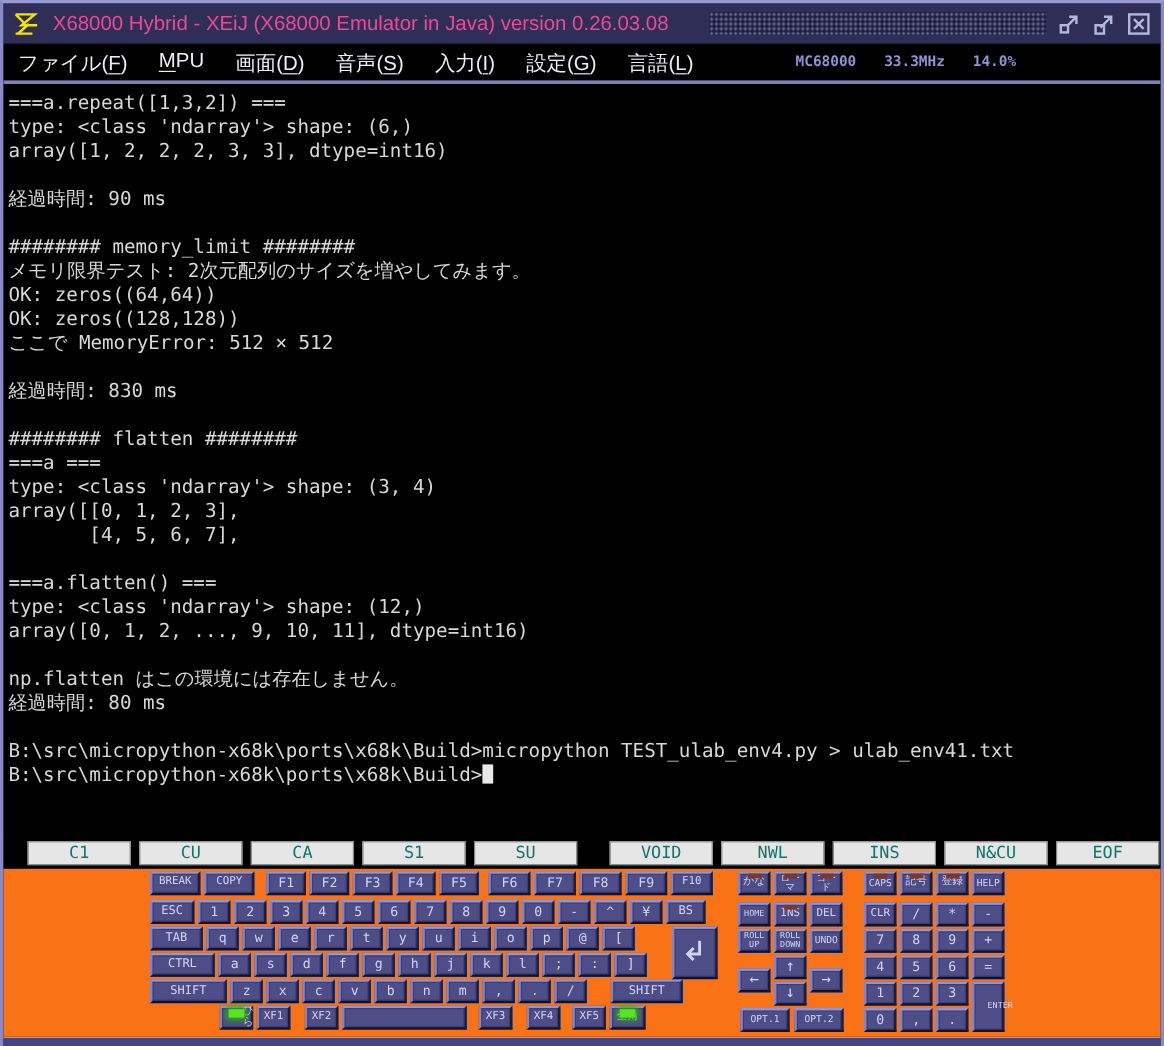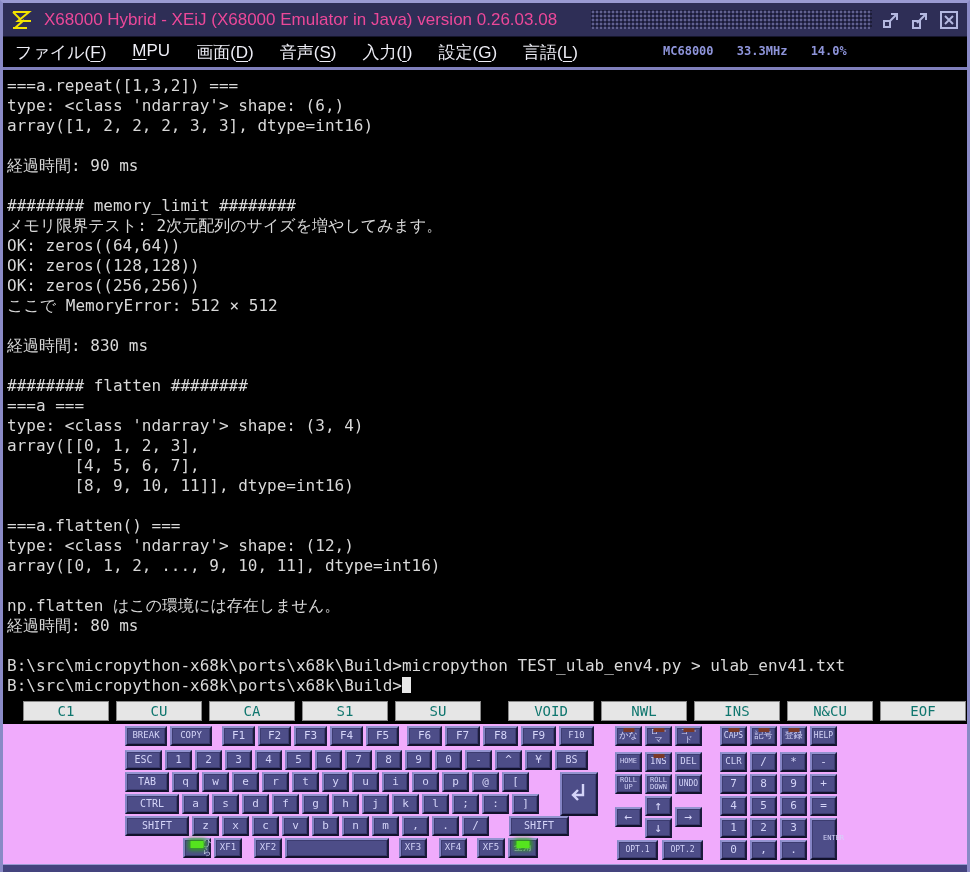--- a/index.html
+++ b/index.html
@@ -27,21 +27,21 @@
   
   .terminal { height:628px; background:#000; padding:6px 0 0 4px; overflow:hidden; }
   .tline { height:20px; font-family:"DejaVu Sans Mono",monospace; font-size:16px; color:#d8d8d8; white-space:pre; }
   .cursor { display:inline-block; width:9px; height:16px; background:#e8e8e8; vertical-align:-2px; }
   
   .fnrow { height:26px; background:#000; display:flex; align-items:center; padding-left:20px; gap:7px; }
   .fnkey { width:86px; height:20px; flex:none; background:#e6e6e6; border:1px solid #8a8a8a; color:#0f766e;
     font-family:"DejaVu Sans Mono",monospace; font-size:14px; display:flex; align-items:center; justify-content:center; }
   .fnkey.gap-before { margin-left:20px; }
   
-  .keyboard { height:140px; background:#f0abfc; position:relative; }
+  .keyboard { height:140px; background:#f97316; position:relative; }
   .kb-block { position:absolute; top:2px; }
   .krow { position:absolute; display:flex; gap:3px; left:0; }
   .key { position:relative; flex:none; height:20px; background:#4d4d88; color:#d4d4f8;
     border-top:2px solid #9494d0; border-left:2px solid #8484c4; border-right:2px solid #1c1c3c; border-bottom:2px solid #12122c;
     box-shadow:inset 0 0 0 1px #3c3c70;
     display:flex; align-items:center; justify-content:center; text-align:center;
     font-family:"DejaVu Sans Mono",monospace; font-size:11px; line-height:1.05; white-space:pre-line; cursor:pointer; }
   .key.abs { position:absolute; }
   .spacer { flex:none; }
   .led { position:absolute; top:0; left:50%; transform:translateX(-50%); width:11px; height:4px; pointer-events:none; }
@@ -99,31 +99,29 @@
       <div class="tline">===a.repeat([1,3,2]) ===</div>
       <div class="tline">type: &lt;class 'ndarray'&gt; shape: (6,)</div>
       <div class="tline">array([1, 2, 2, 2, 3, 3], dtype=int16)</div>
       <div class="tline"></div>
       <div class="tline">経過時間: 90 ms</div>
       <div class="tline"></div>
       <div class="tline">######## memory_limit ########</div>
       <div class="tline">メモリ限界テスト: 2次元配列のサイズを増やしてみます。</div>
       <div class="tline">OK: zeros((64,64))</div>
       <div class="tline">OK: zeros((128,128))</div>
-      <div class="tline">OK: zeros((256,256))</div>
       <div class="tline">ここで MemoryError: 512 × 512</div>
       <div class="tline"></div>
       <div class="tline">経過時間: 830 ms</div>
       <div class="tline"></div>
       <div class="tline">######## flatten ########</div>
       <div class="tline">===a ===</div>
       <div class="tline">type: &lt;class 'ndarray'&gt; shape: (3, 4)</div>
       <div class="tline">array([[0, 1, 2, 3],</div>
       <div class="tline">       [4, 5, 6, 7],</div>
-      <div class="tline">       [8, 9, 10, 11]], dtype=int16)</div>
       <div class="tline"></div>
       <div class="tline">===a.flatten() ===</div>
       <div class="tline">type: &lt;class 'ndarray'&gt; shape: (12,)</div>
       <div class="tline">array([0, 1, 2, ..., 9, 10, 11], dtype=int16)</div>
       <div class="tline"></div>
       <div class="tline">np.flatten はこの環境には存在しません。</div>
       <div class="tline">経過時間: 80 ms</div>
       <div class="tline"></div>
       <div class="tline">B:\src\micropython-x68k\ports\x68k\Build&gt;micropython TEST_ulab_env4.py &gt; ulab_env41.txt</div>
       <div class="tline">B:\src\micropython-x68k\ports\x68k\Build&gt;<span class="cursor"></span></div>

